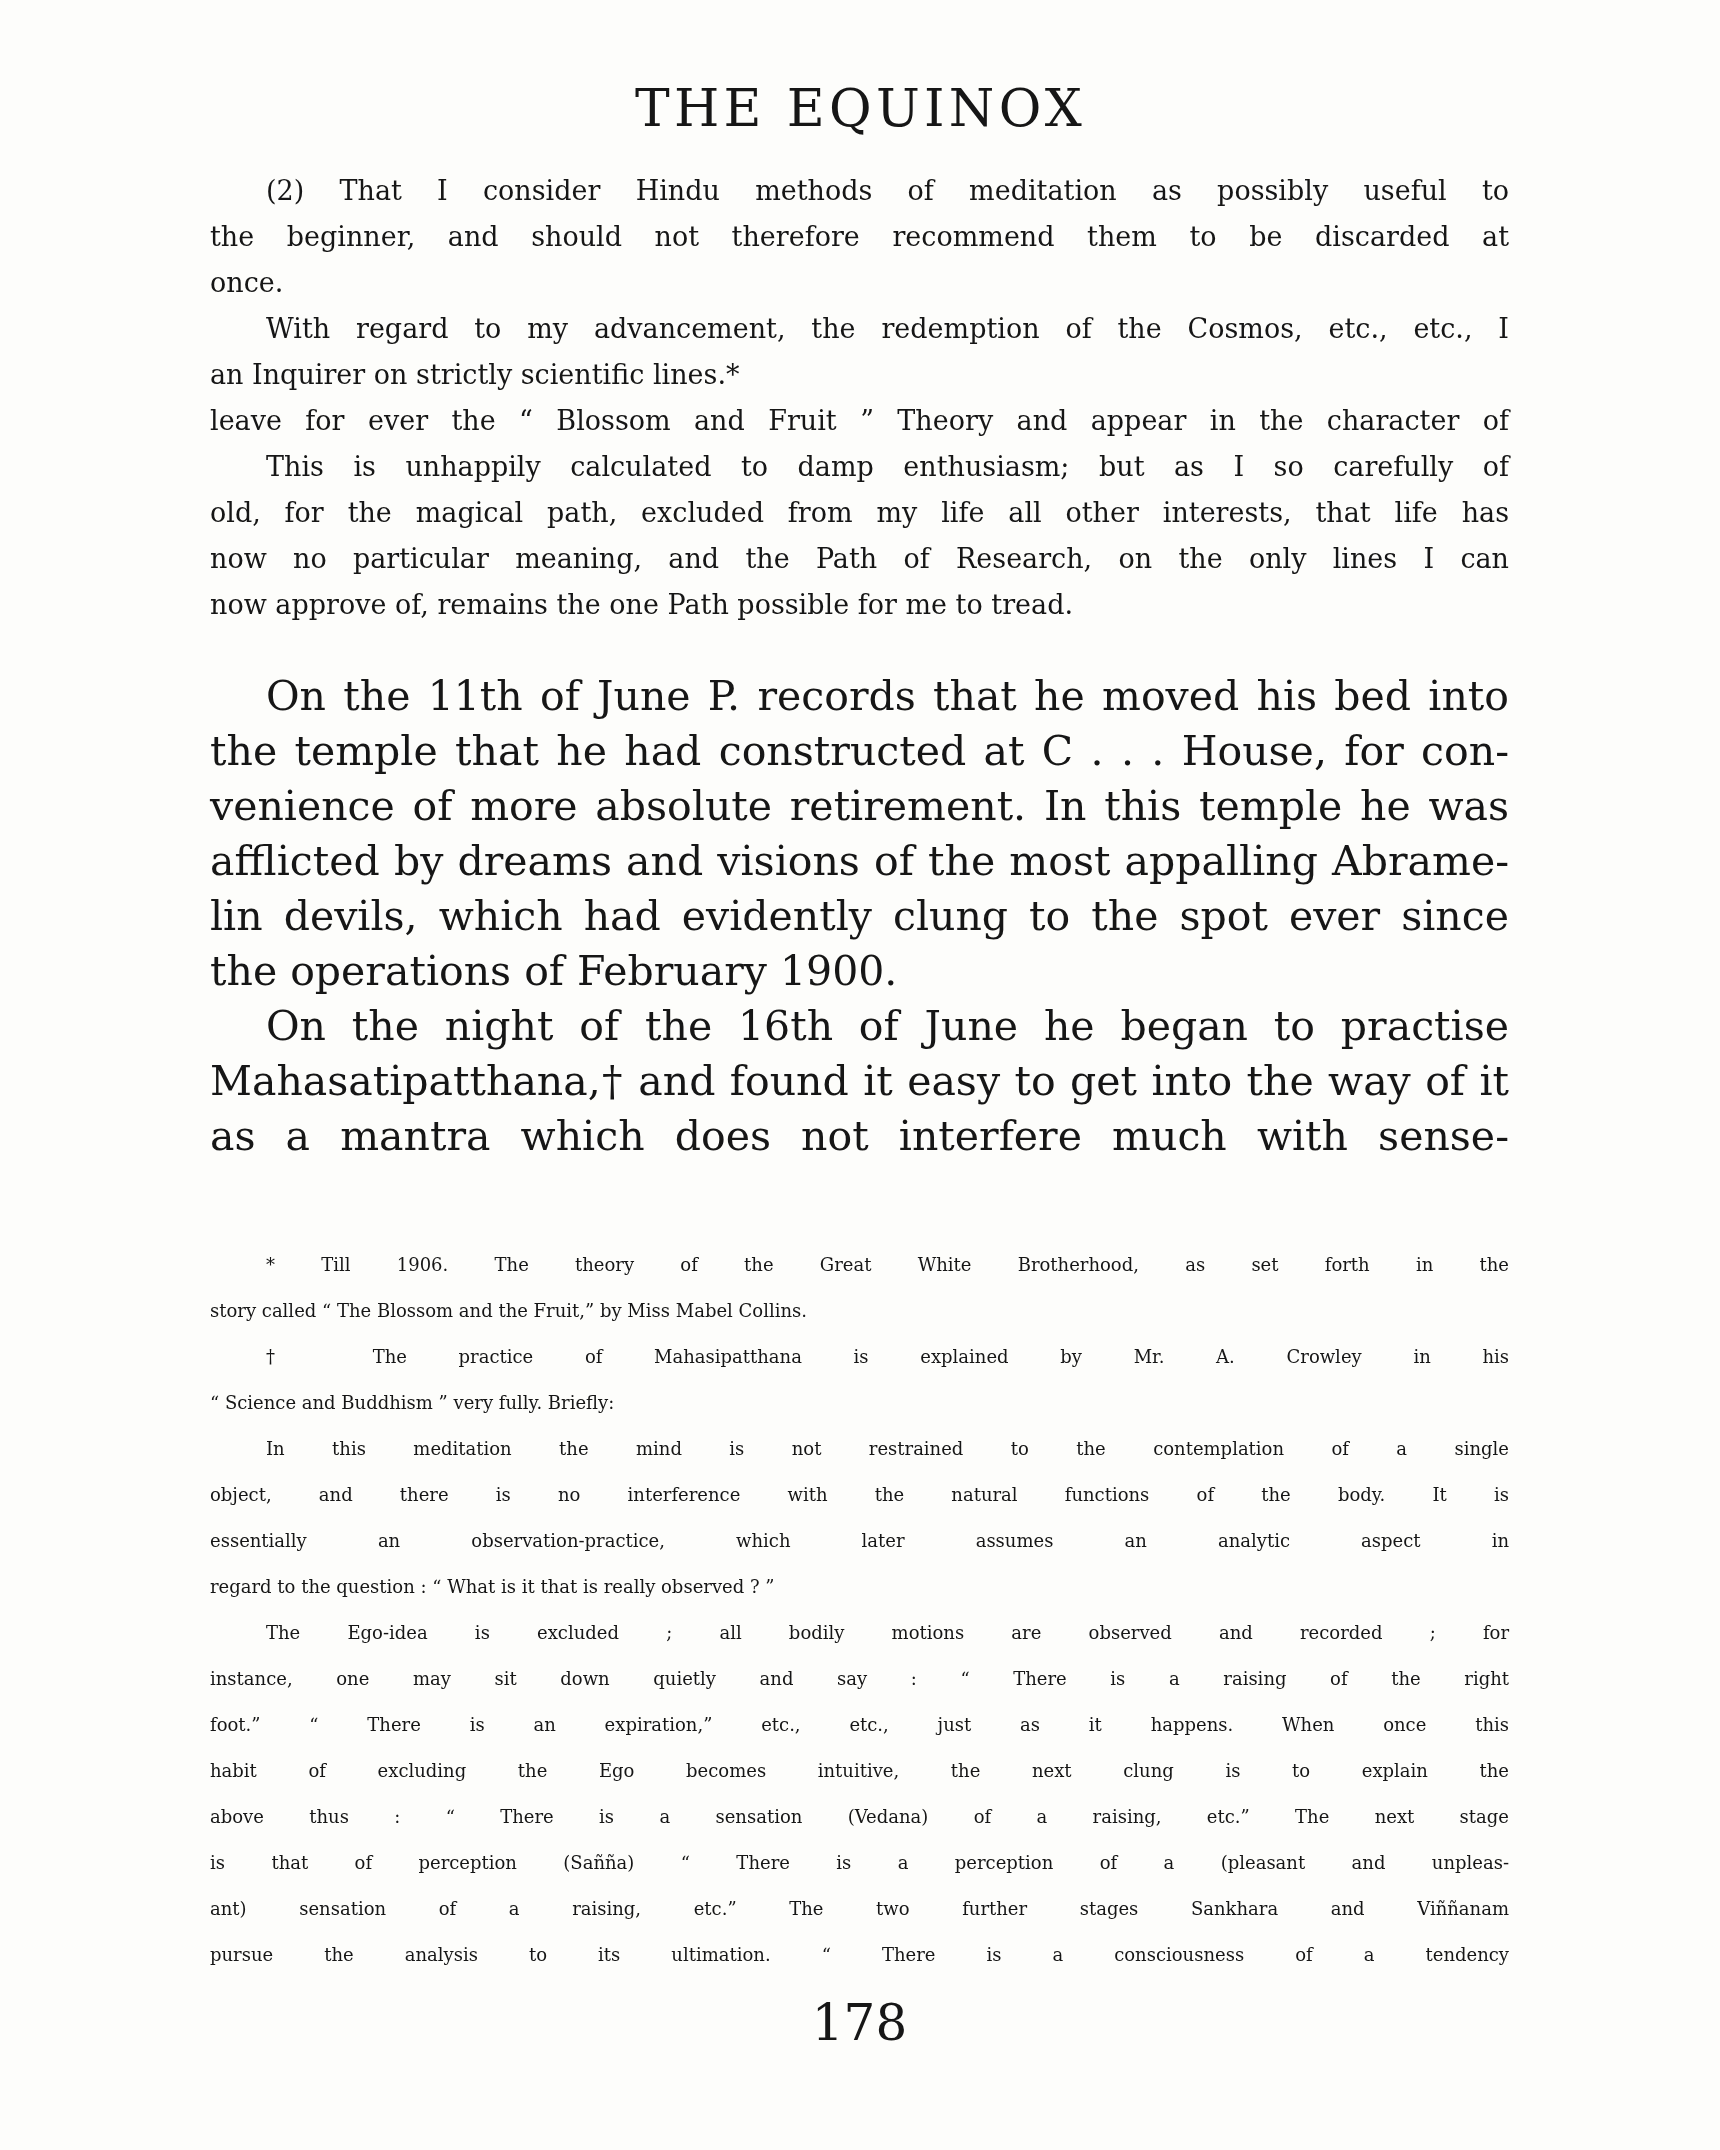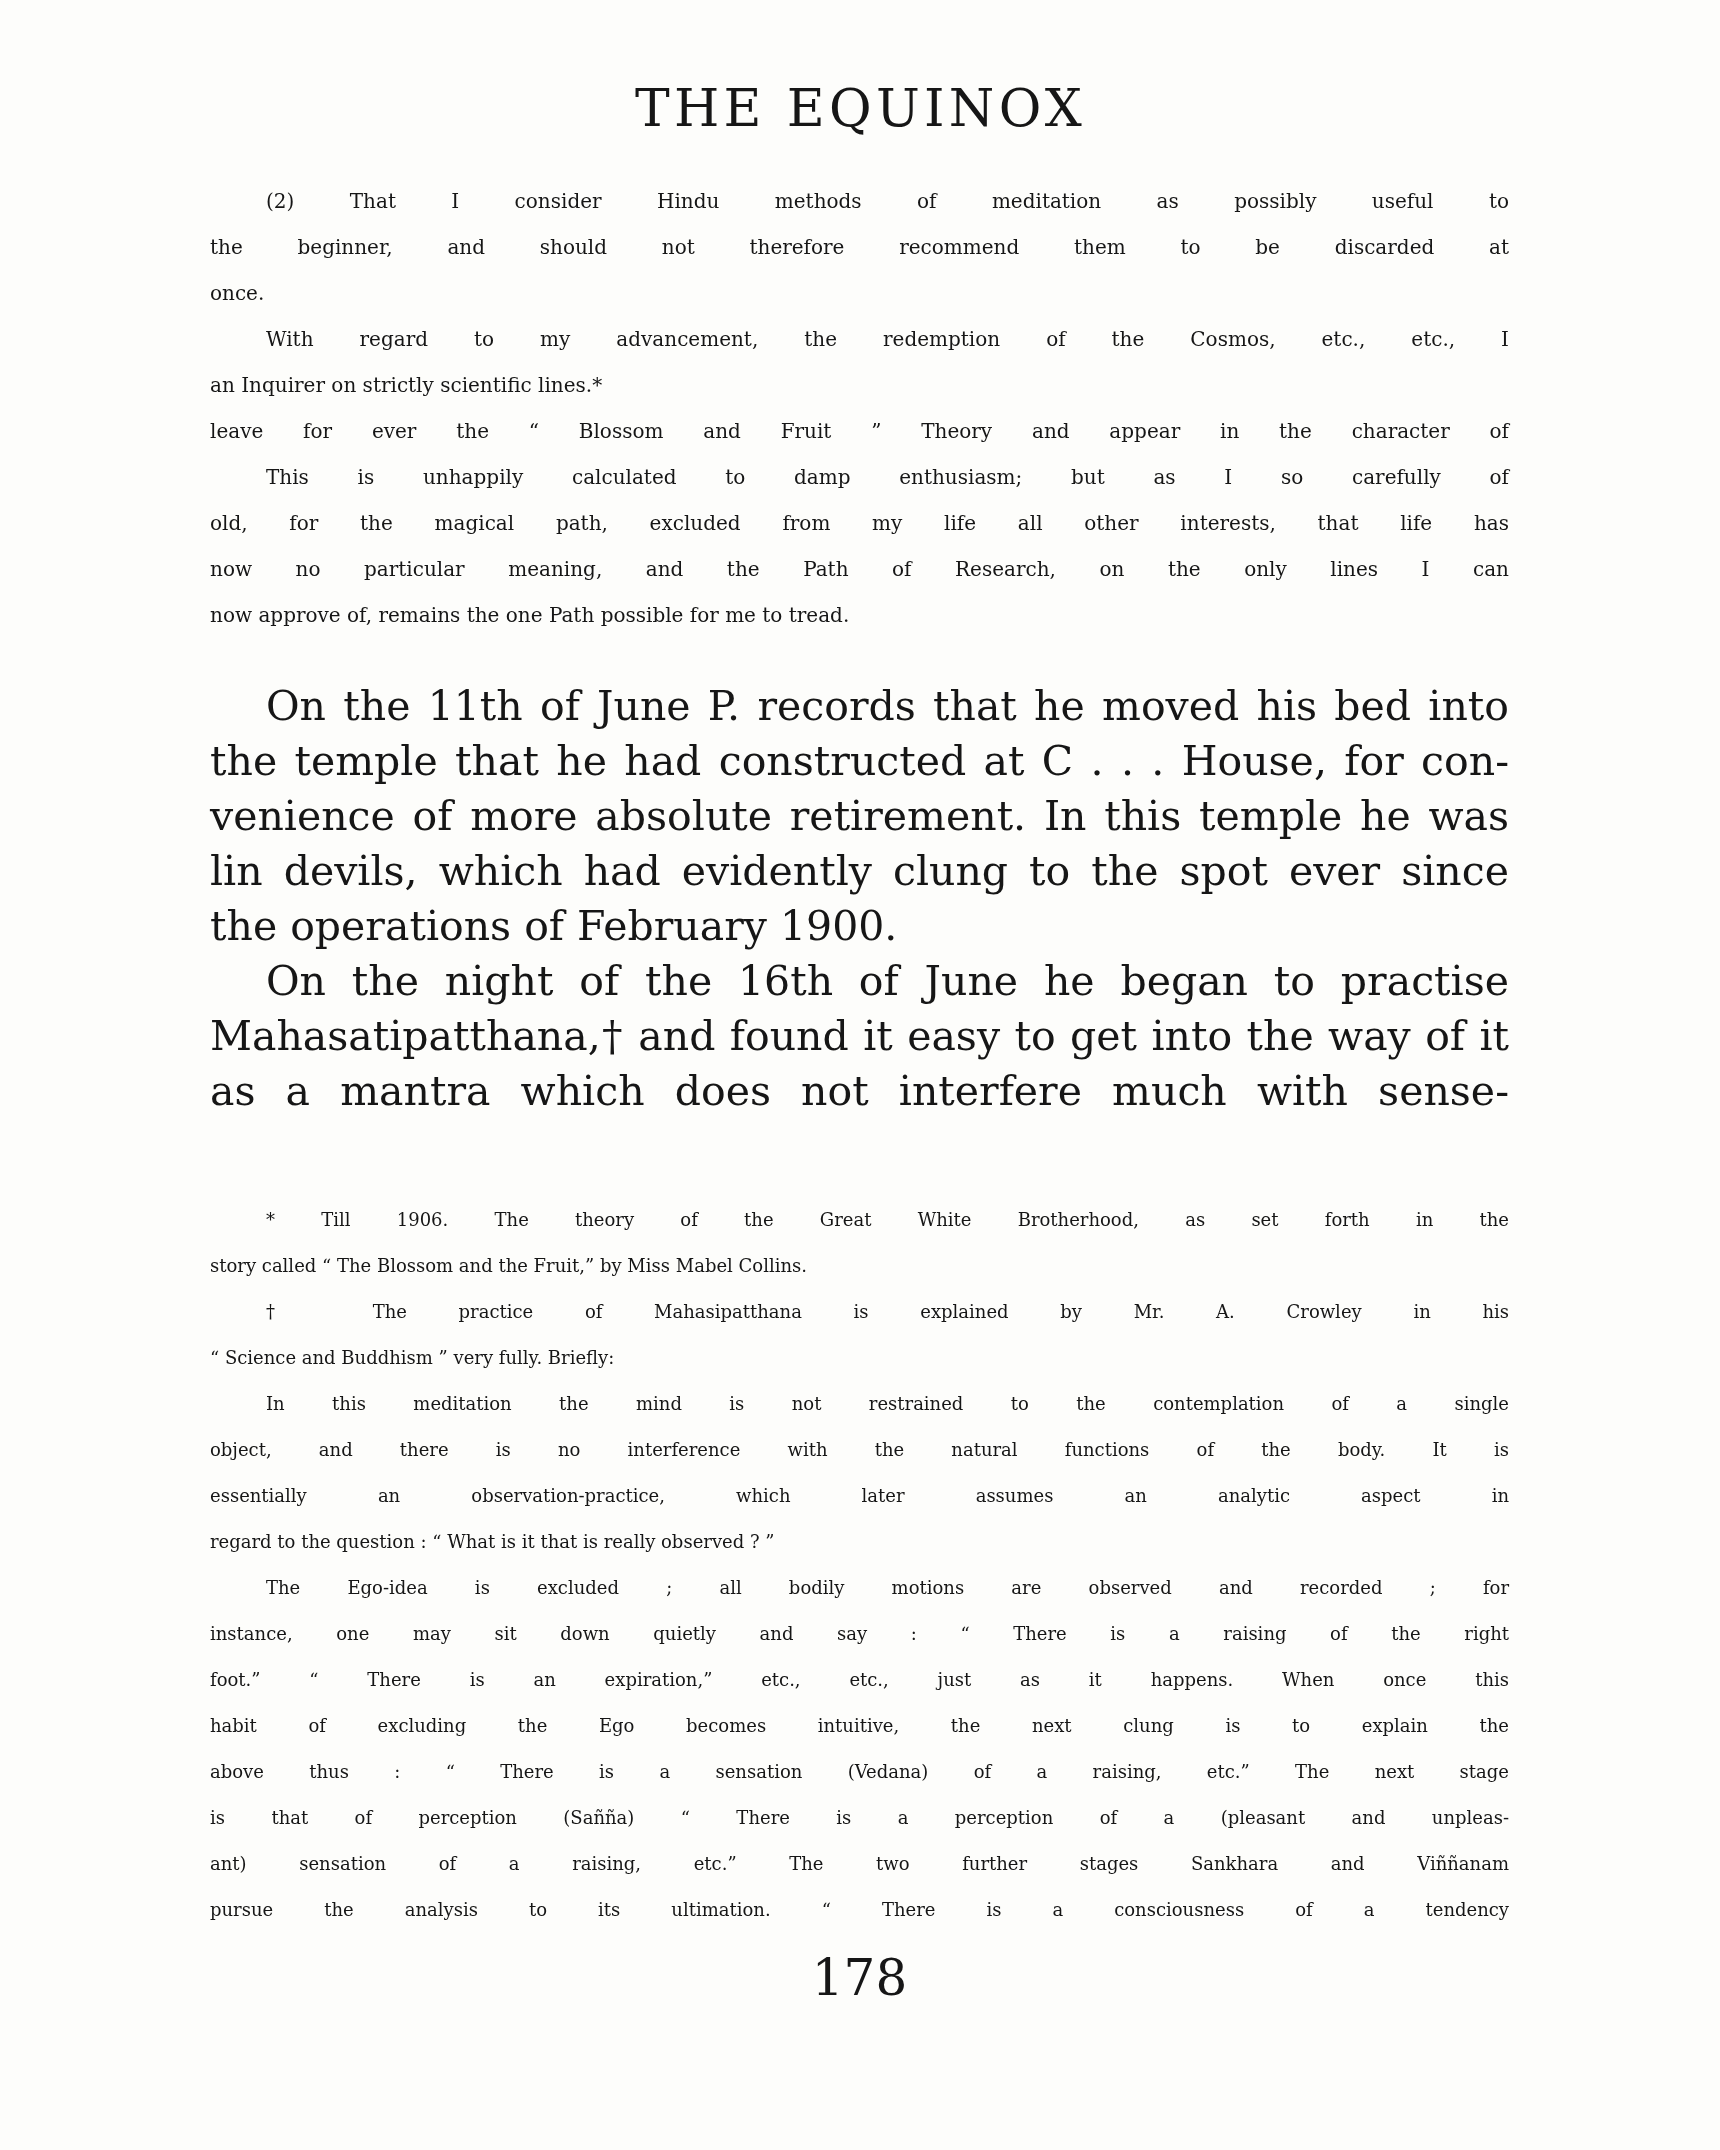--- a/index.html
+++ b/index.html
@@ -20,21 +20,21 @@
     font-size: 52px;
     font-weight: normal;
     letter-spacing: 4.3px;
     line-height: 1.1;
     white-space: nowrap;
   }
   .content {
     margin-left: 210px;
     width: 1299px;
   }
-  .intro     { margin-top: 41px;  font-size: 20px; line-height: 46px; }
+  .intro     { margin-top: 31px;  font-size: 27px; line-height: 46px; }
   .body-text { margin-top: 41px;  font-size: 41px; line-height: 55px; }
   .footnotes { margin-top: 78px; font-size: 18px; line-height: 46px; }
   .para { margin: 0; }
   .line {
     text-align: justify;
     text-align-last: justify;
   }
   .line-last { text-align-last: left; }
   .line-indent { text-indent: 56px; }
   .pagenum {
@@ -69,20 +69,21 @@
           <div class="line">now no particular meaning, and the Path of Research, on the only lines I can</div>
           <div class="line line-last">now approve of, remains the one Path possible for me to tread.</div>
         </div>
       </section>
 
     <section class="body-text">
         <div class="para">
           <div class="line line-indent">On the 11th of June P. records that he moved his bed into</div>
           <div class="line">the temple that he had constructed at C . . . House, for con-</div>
           <div class="line">venience of more absolute retirement.  In this temple he was</div>
+          <div class="line">afflicted by dreams and visions of the most appalling Abrame-</div>
           <div class="line">lin devils, which had evidently clung to the spot ever since</div>
           <div class="line line-last">the operations of February 1900.</div>
         </div>
         <div class="para">
           <div class="line line-indent">On the night of the 16th of June he began to practise</div>
           <div class="line">Mahasatipatthana,† and found it easy to get into the way of it</div>
           <div class="line">as a mantra which does not interfere much with sense-</div>
         </div>
       </section>
 

